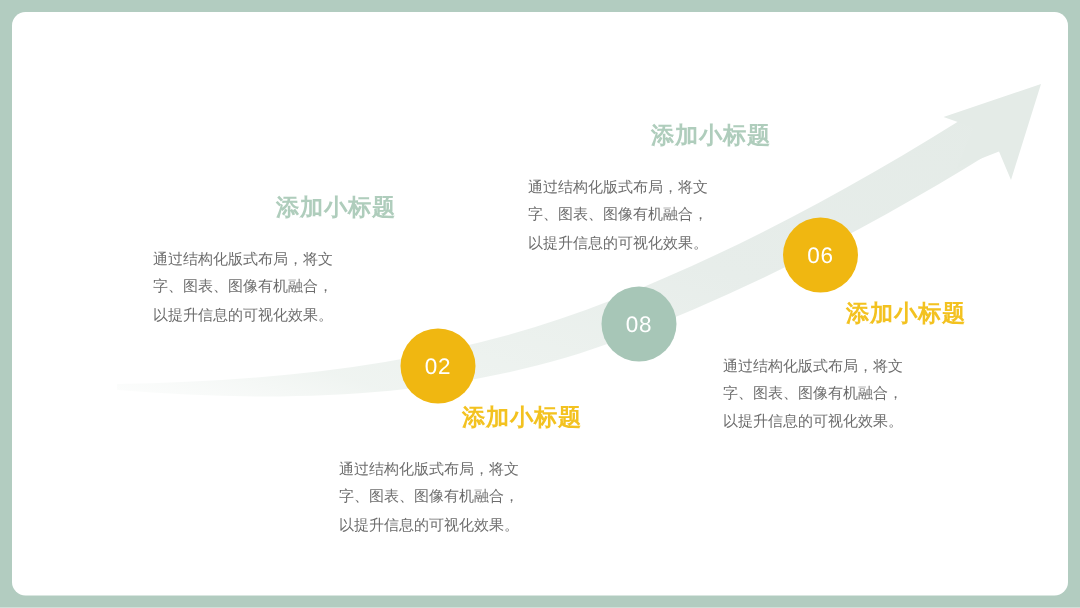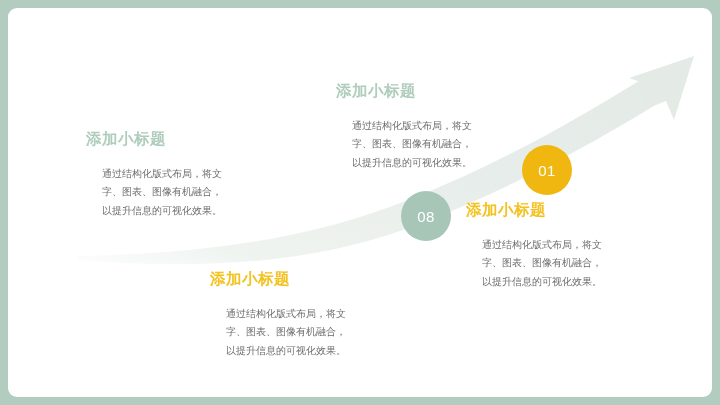--- a/index.html
+++ b/index.html
@@ -66,21 +66,21 @@
   }
   .block .title.green { color: #afcdbc; }
   .block .title.amber { color: #f3c220; }
   .block .body {
     font-size: 10px;
     line-height: 1.85;
     color: #6d6d6d;
     margin: 16px;
     white-space: pre-line;
   }
-  .block.ctr .title { text-align: left; }
+  .block.ctr .title { text-align: right; }
 </style>
 </head>
 <body>
 
 <div id="slide">
   <div id="card">
 
     <svg id="arrow-layer" viewBox="0 0 704 389" width="704" height="389" xmlns="http://www.w3.org/2000/svg">
       <defs>
         <linearGradient id="arrowFade" x1="0" y1="1" x2="1" y2="0">
@@ -102,39 +102,42 @@
       <path d="M 686 48 L 621 70 L 641 77 L 630 104 L 658 93 L 666 112 Z" fill="#e4ebe7"></path>
     </svg>
 
     <div class="block ctr" style="left:78px; top:122px; width:178px;">
       <div class="title green">添加小标题</div>
       <div class="body">通过结构化版式布局，将文
 字、图表、图像有机融合，
 以提升信息的可视化效果。</div>
     </div>
 
+    <div class="node amber" style="left:259px; top:211px; width:50px; height:50px;">
+      <span>02</span>
+    </div>
     <div class="block ctr" style="left:202px; top:262px; width:178px;">
       <div class="title amber">添加小标题</div>
       <div class="body">通过结构化版式布局，将文
 字、图表、图像有机融合，
 以提升信息的可视化效果。</div>
     </div>
 
     <div class="node green" style="left:393px; top:183px; width:50px; height:50px;">
       <span>08</span>
     </div>
     <div class="block ctr" style="left:328px; top:74px; width:178px;">
       <div class="title green">添加小标题</div>
       <div class="body">通过结构化版式布局，将文
 字、图表、图像有机融合，
 以提升信息的可视化效果。</div>
     </div>
 
     <div class="node amber" style="left:514px; top:137px; width:50px; height:50px;">
-      <span>01</span>
+      <span>06</span>
     </div>
     <div class="block ctr" style="left:458px; top:193px; width:178px;">
       <div class="title amber">添加小标题</div>
       <div class="body">通过结构化版式布局，将文
 字、图表、图像有机融合，
 以提升信息的可视化效果。</div>
     </div>
 
   </div>
 </div>

